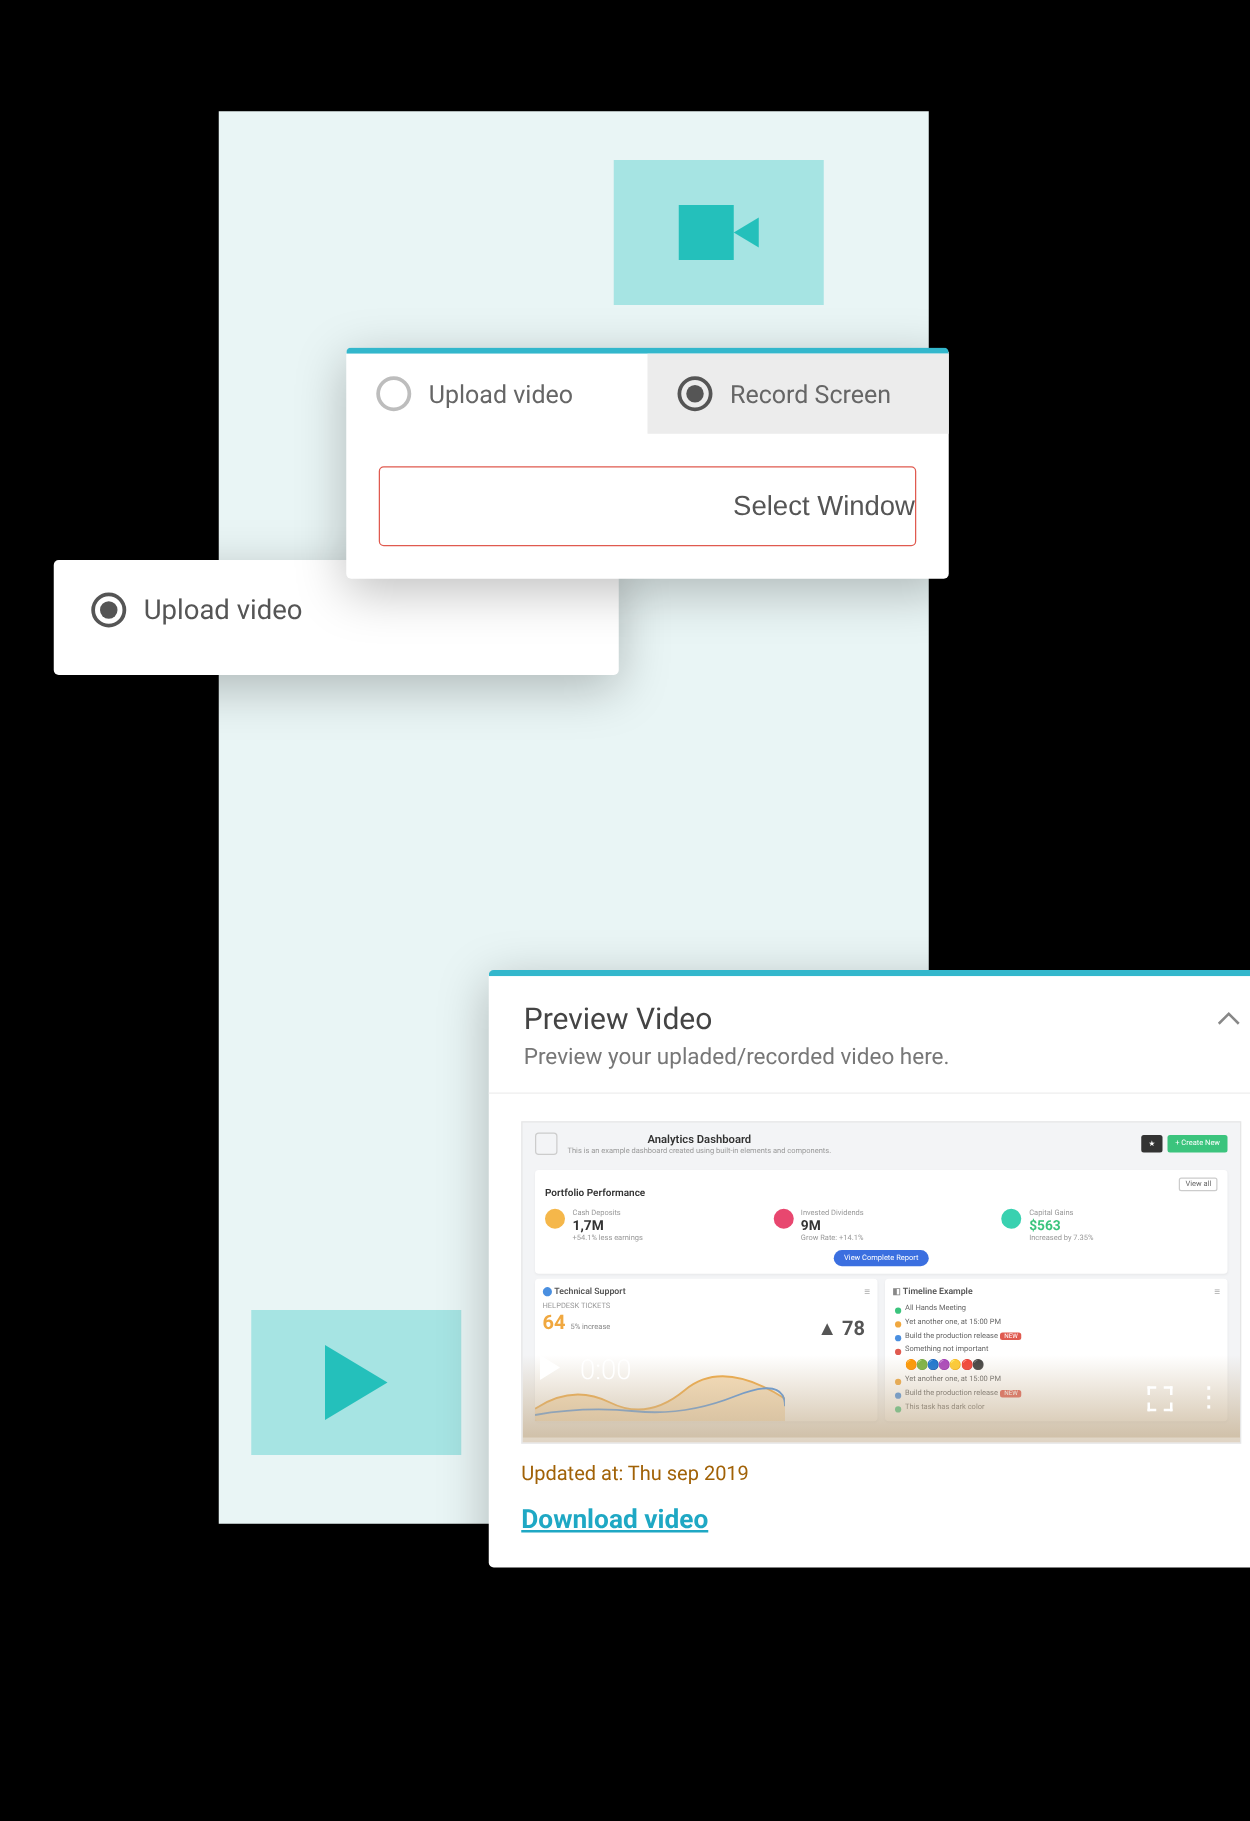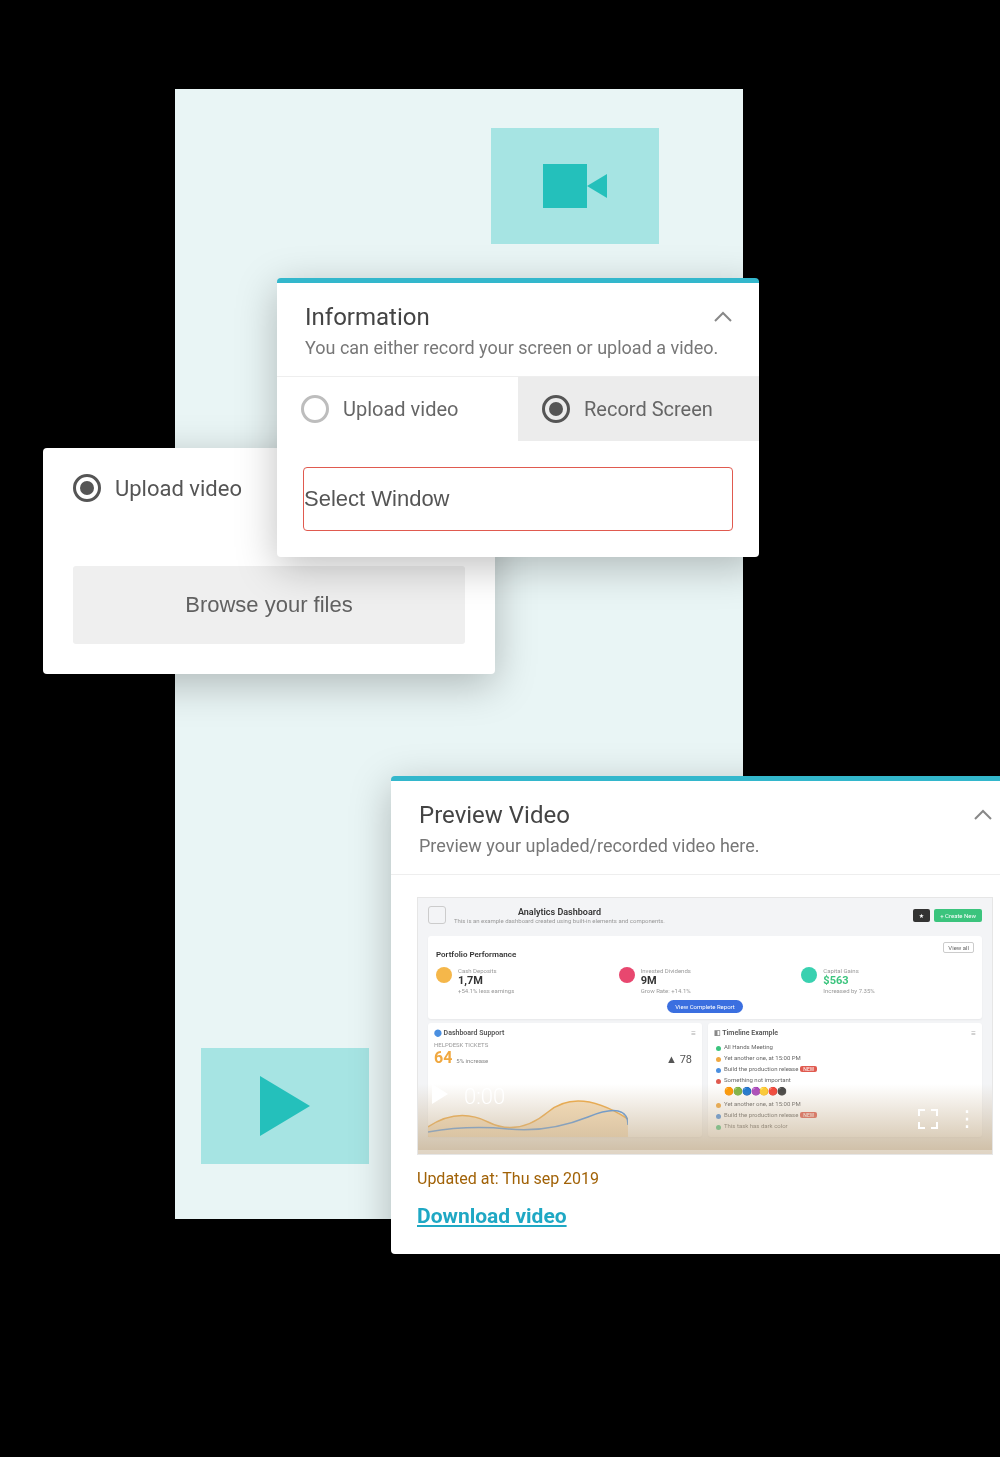--- a/index.html
+++ b/index.html
@@ -101,21 +101,21 @@
   .info-body { padding: 26px; }
   .select-window-btn {
     width: 100%;
     border: 1.5px solid #e05a4f;
     background: #fff;
     color: #555;
     font-size: 22px;
     padding: 18px 0;
     border-radius: 4px;
     cursor: pointer;
-    text-align: left;
+    text-align: right;
   }
 
   
   .upload-card {
     position: absolute;
     left: 43px; top: 448px;
     width: 452px;
     background: #fff;
     border-radius: 4px;
     box-shadow: 0 10px 40px rgba(0,0,0,0.25);
@@ -171,21 +171,21 @@
   .metric-val { font-size:11px; font-weight:700; color:#333; }
   .metric-val.green { color:#3bc47d; }
   .metric-lbl { font-size:6px; color:#999; }
   .report-btn { display:block; margin:6px auto 0; background:#3b6fe0; color:#fff; font-size:6px; padding:3px 8px; border-radius:8px; width:fit-content; }
   .dash-cols { display:flex; gap:6px; padding:0 10px; }
   .dash-col { flex:1; background:#fff; border-radius:3px; padding:6px; box-shadow:0 1px 2px rgba(0,0,0,.05); position:relative; min-height:80px; }
   .col-title { font-size:7px; color:#555; font-weight:600; }
   .hamburger { position:absolute; right:6px; top:6px; font-size:8px; color:#aaa; }
   .big34 { font-size:16px; font-weight:700; color:#f0a840; margin-top:10px; }
   .increase { font-size:6px; color:#888; }
-  .sev78 { position:absolute; right:10px; top:30px; font-size:11px; color:#555; font-weight:400; }
+  .sev78 { position:absolute; right:10px; top:30px; font-size:16px; color:#555; font-weight:700; }
   .chart-area { position:absolute; left:0; right:0; bottom:0; height:40px; }
   .timeline-item { font-size:6px; color:#666; padding:2px 0 2px 10px; position:relative; }
   .timeline-item::before { content:''; position:absolute; left:2px; top:5px; width:5px; height:5px; border-radius:50%; }
   .ti-green::before { background:#3bc47d; }
   .ti-orange::before { background:#f0a840; }
   .ti-blue::before { background:#4a8fe0; }
   .ti-red::before { background:#e05a4f; }
   .beta-badge { display:inline-block; background:#e05a4f; color:#fff; font-size:5px; padding:0 3px; border-radius:2px; margin-left:2px; }
   .dots-row { font-size:8px; letter-spacing:-1px; }
 
@@ -226,33 +226,23 @@
   <div class="play-icon"></div>
 </div>
 
 <div class="upload-card">
   <div class="upload-top">
     <span class="radio-outer">
         <span class="radio-inner"></span>
       </span>
     <span>Upload video</span>
   </div>
-  <button class="browse-btn">Browse your files</button>
 </div>
 
 <div class="card info-card">
-  <div class="card-header">
-    <div class="card-title">Information</div>
-    <div class="card-subtitle">You can either record your screen or upload a video.</div>
-    <div class="chevron">
-      <svg viewBox="0 0 24 24">
-          <path d="M4 16 L12 8 L20 16" stroke="#888" stroke-width="2" fill="none"></path>
-        </svg>
-    </div>
-  </div>
   <div class="radio-row">
     <div class="radio-option unselected">
       <span class="radio-outer"></span>
       <span>Upload video</span>
     </div>
     <div class="radio-option selected">
       <span class="radio-outer">
           <span class="radio-inner"></span>
         </span>
       <span>Record Screen</span>
@@ -313,21 +303,21 @@
               <div class="metric-lbl">Capital Gains</div>
               <div class="metric-val green">$563</div>
               <div class="metric-lbl">Increased by 7.35%</div>
             </div>
           </div>
         </div>
         <div class="report-btn">View Complete Report</div>
       </div>
       <div class="dash-cols">
         <div class="dash-col">
-          <div class="col-title"><span style="color:#4a8fe0">⬤</span> <span>Dashboard Support</span></div>
+          <div class="col-title"><span style="color:#4a8fe0">⬤</span> <span>Technical Support</span></div>
           <div class="hamburger">≡</div>
           <div class="metric-lbl" style="margin-top:4px">HELPDESK TICKETS</div>
           <span class="big34">64</span>
           <span class="increase">5%  increase</span>
           <div class="sev78">▲ <span>78</span></div>
           <svg class="chart-area" viewBox="0 0 200 40" preserveAspectRatio="none">
             <path d="M0,30 Q30,10 60,25 T120,15 T200,22 L200,40 L0,40 Z" fill="rgba(240,168,64,0.35)"></path>
             <path d="M0,30 Q30,10 60,25 T120,15 T200,22" stroke="#f0a840" stroke-width="1.5" fill="none"></path>
             <path d="M0,35 Q40,28 80,32 T160,20 T200,28" stroke="#4a8fe0" stroke-width="1.5" fill="none"></path>
           </svg>

